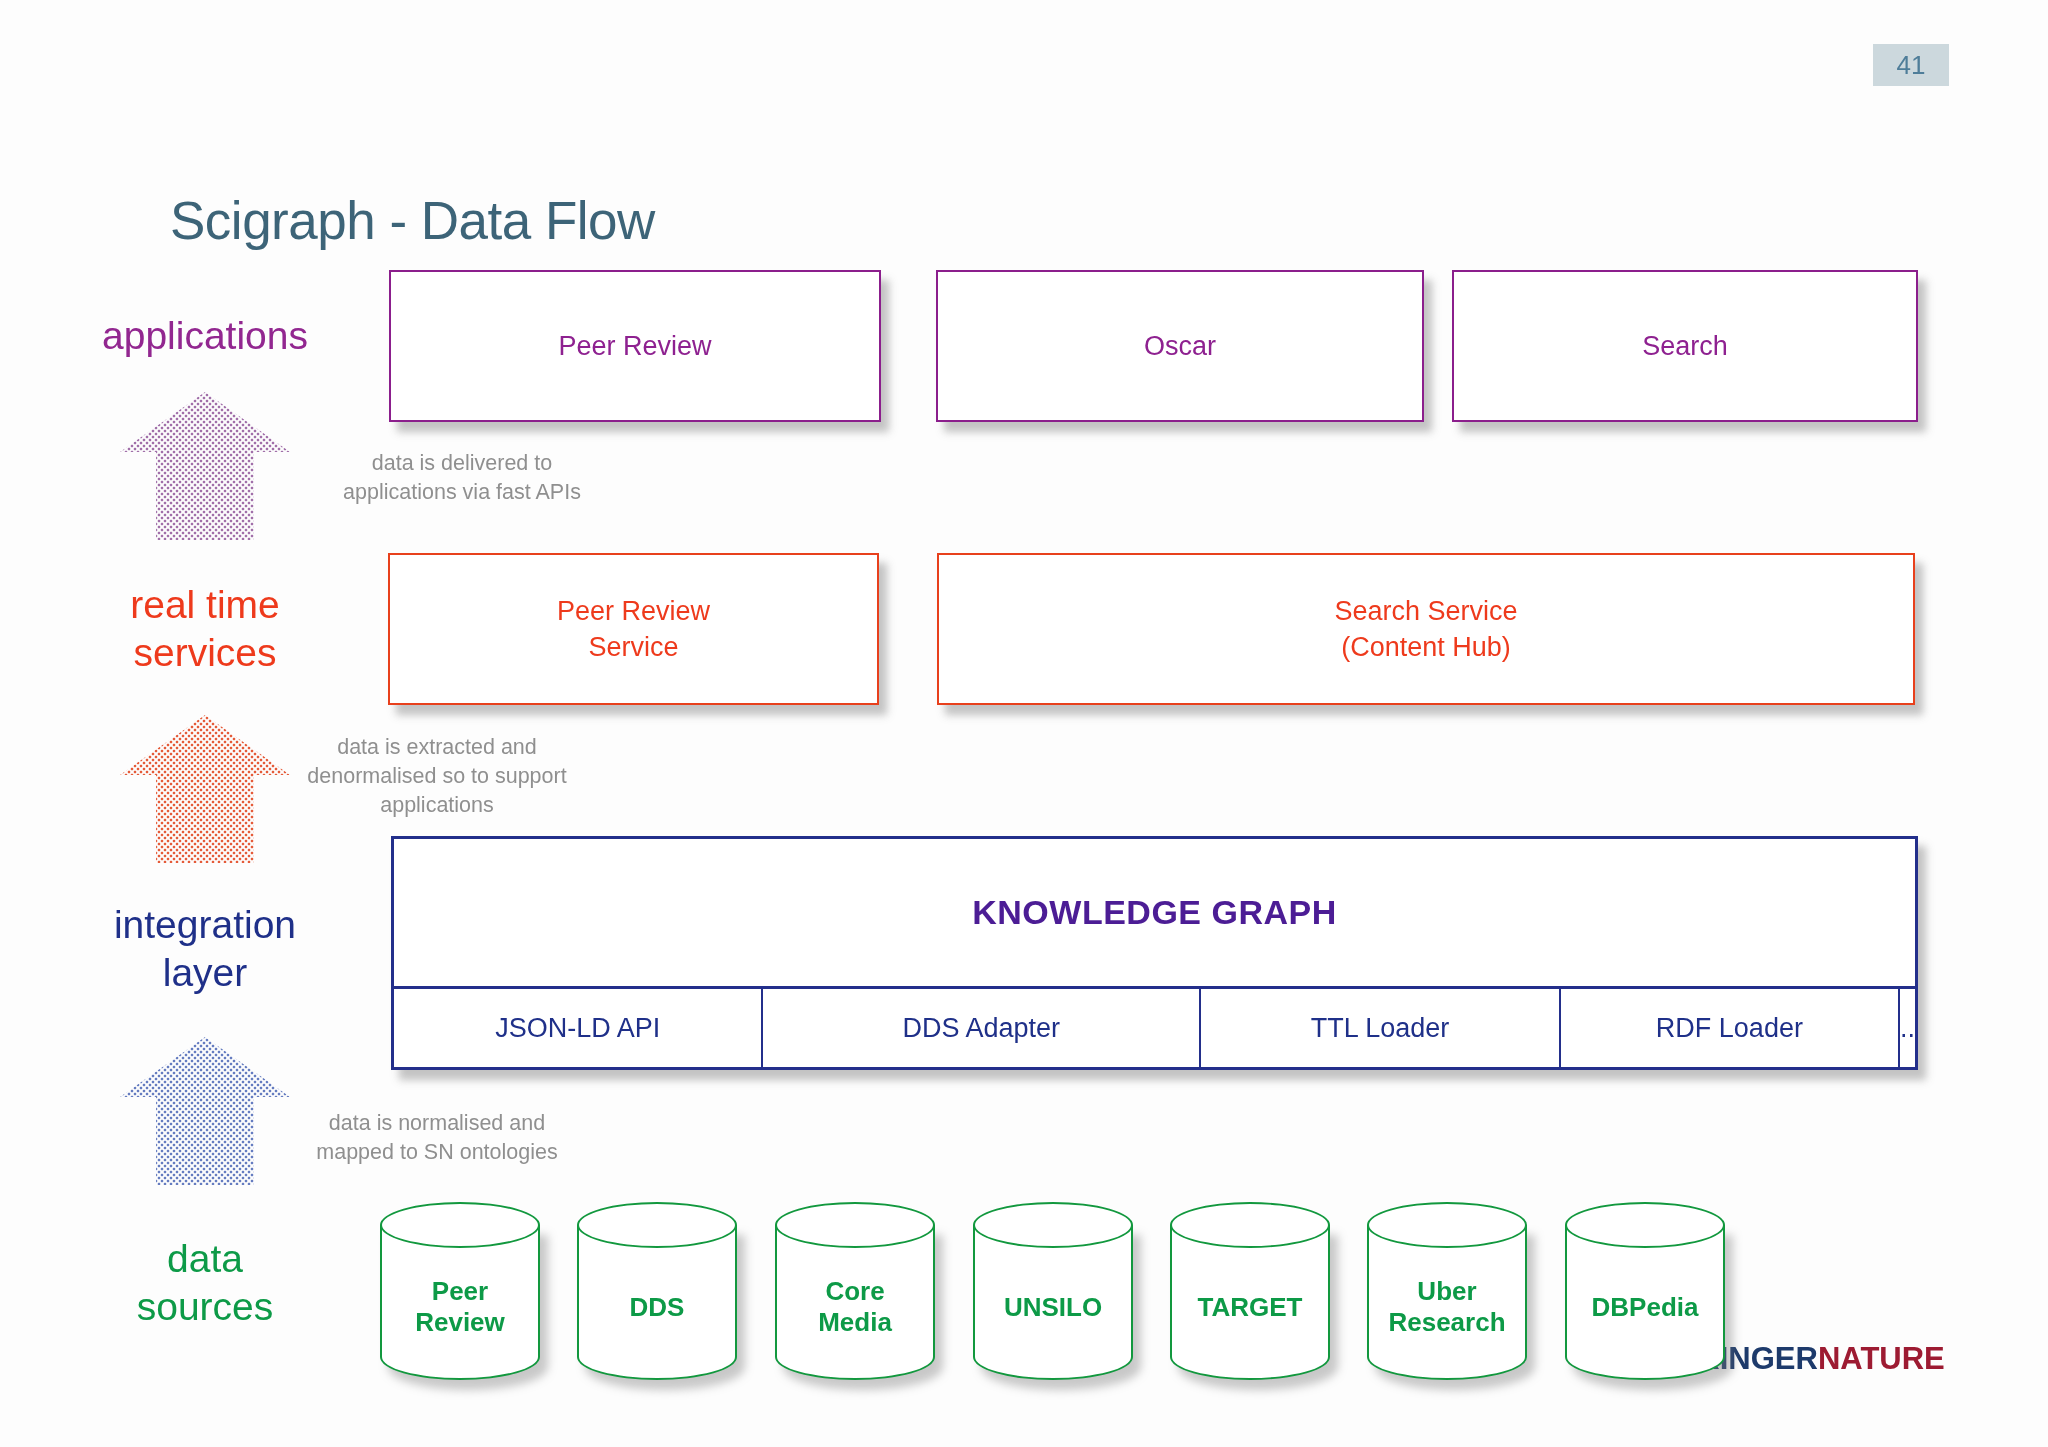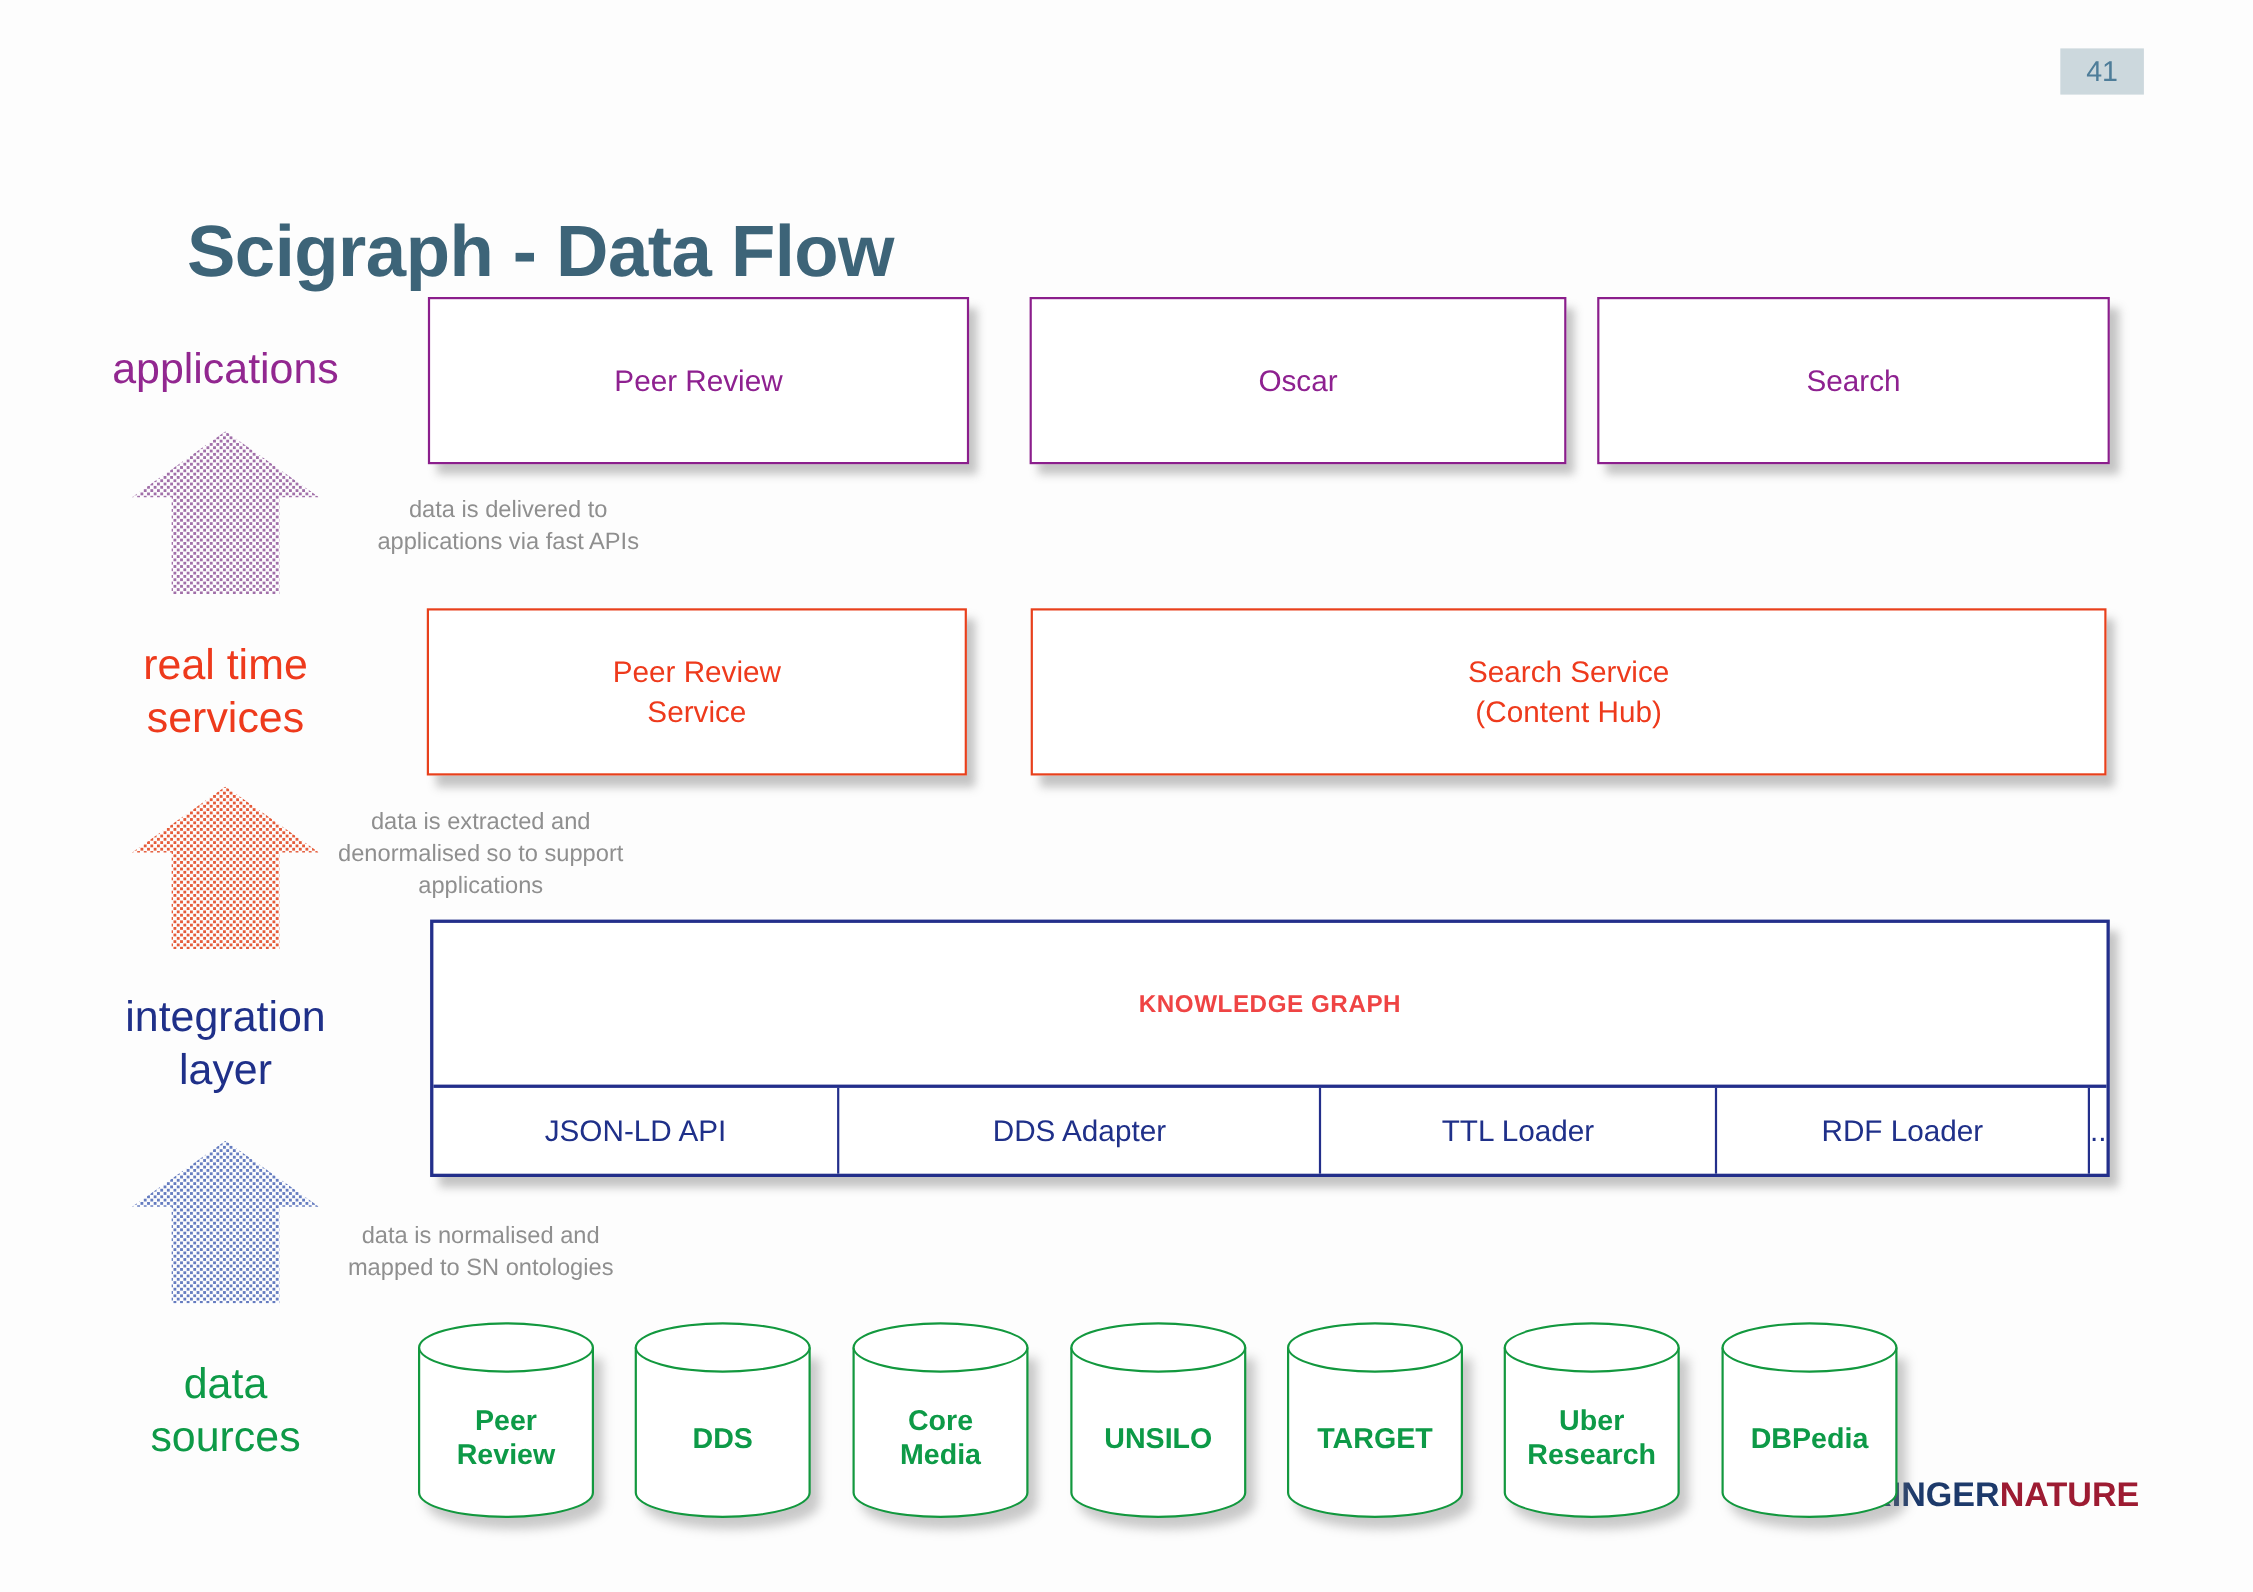--- a/index.html
+++ b/index.html
@@ -14,21 +14,21 @@
   
   .page-badge {
     position:absolute; left:1873px; top:44px; width:76px; height:42px;
     background:#ccd8dd; display:flex; align-items:center; justify-content:center;
   }
   .page-badge span { font-size:26px; color:#4e7d99; }
 
   
   .title {
     position:absolute; left:170px; top:190px; margin:0;
-    font-size:66px; font-weight:bold; color:#3d6478; letter-spacing:-0.5px;
+    font-size:53px; font-weight:normal; color:#3d6478; letter-spacing:-0.5px;
   }
 
   
   .side-label {
     position:absolute; left:40px; width:330px;
     text-align:center; font-size:39px; line-height:48px;
     white-space:pre-line;
   }
   .lbl-purple { color:#922790; }
   .lbl-red    { color:#ee3a1c; }
@@ -73,21 +73,21 @@
   .box-red    { border:2.5px solid #e8401c; color:#ee3a1c; }
 
   
   .kg {
     position:absolute; left:391px; top:836px; width:1527px; height:234px;
     box-sizing:border-box; border:3px solid #232f8b; background:#ffffff;
     box-shadow:8px 10px 8px rgba(125,125,125,0.45);
   }
   .kg-title {
     height:147px; display:flex; align-items:center; justify-content:center;
-    font-size:22px; font-weight:bold; color:#ef4444; letter-spacing:0.5px;
+    font-size:34px; font-weight:bold; color:#4c1d95; letter-spacing:0.5px;
   }
   .kg-row { display:flex; height:81px; border-top:3px solid #232f8b; box-sizing:border-box; }
   .kg-cell {
     box-sizing:border-box; display:flex; align-items:center; justify-content:center;
     font-size:27px; color:#1f3089;
   }
   .kg-cell + .kg-cell { border-left:2.5px solid #232f8b; }
 
   
   .cylinder { position:absolute; top:1202px; width:160px; height:178px; z-index:2; }

